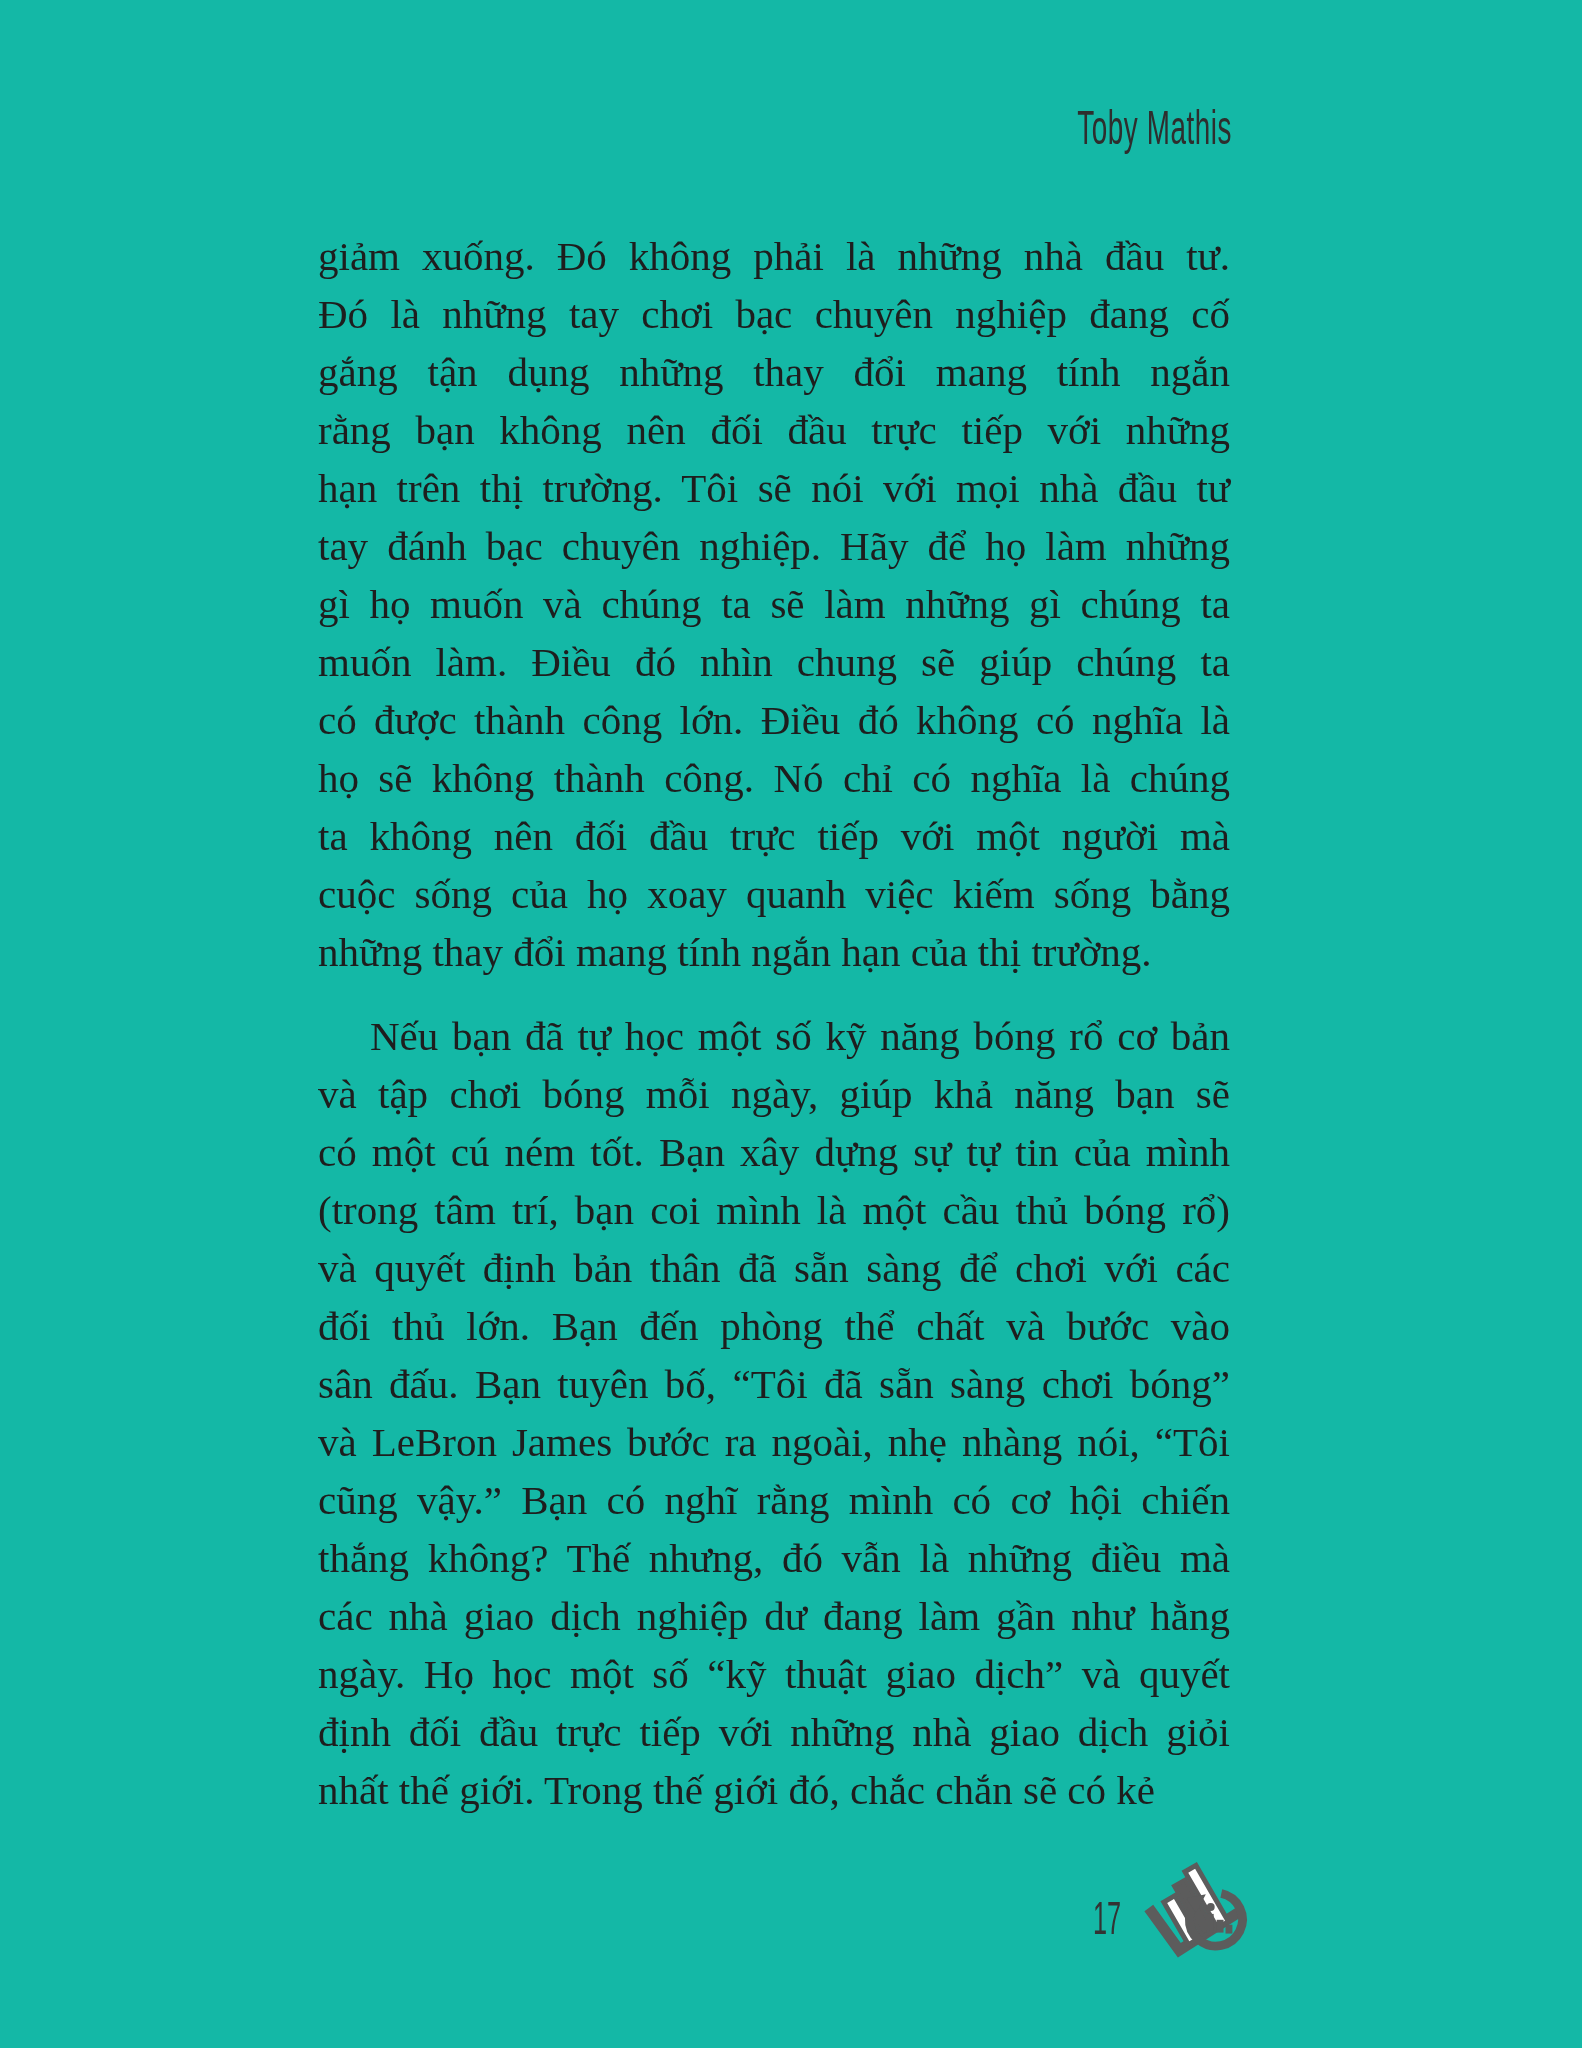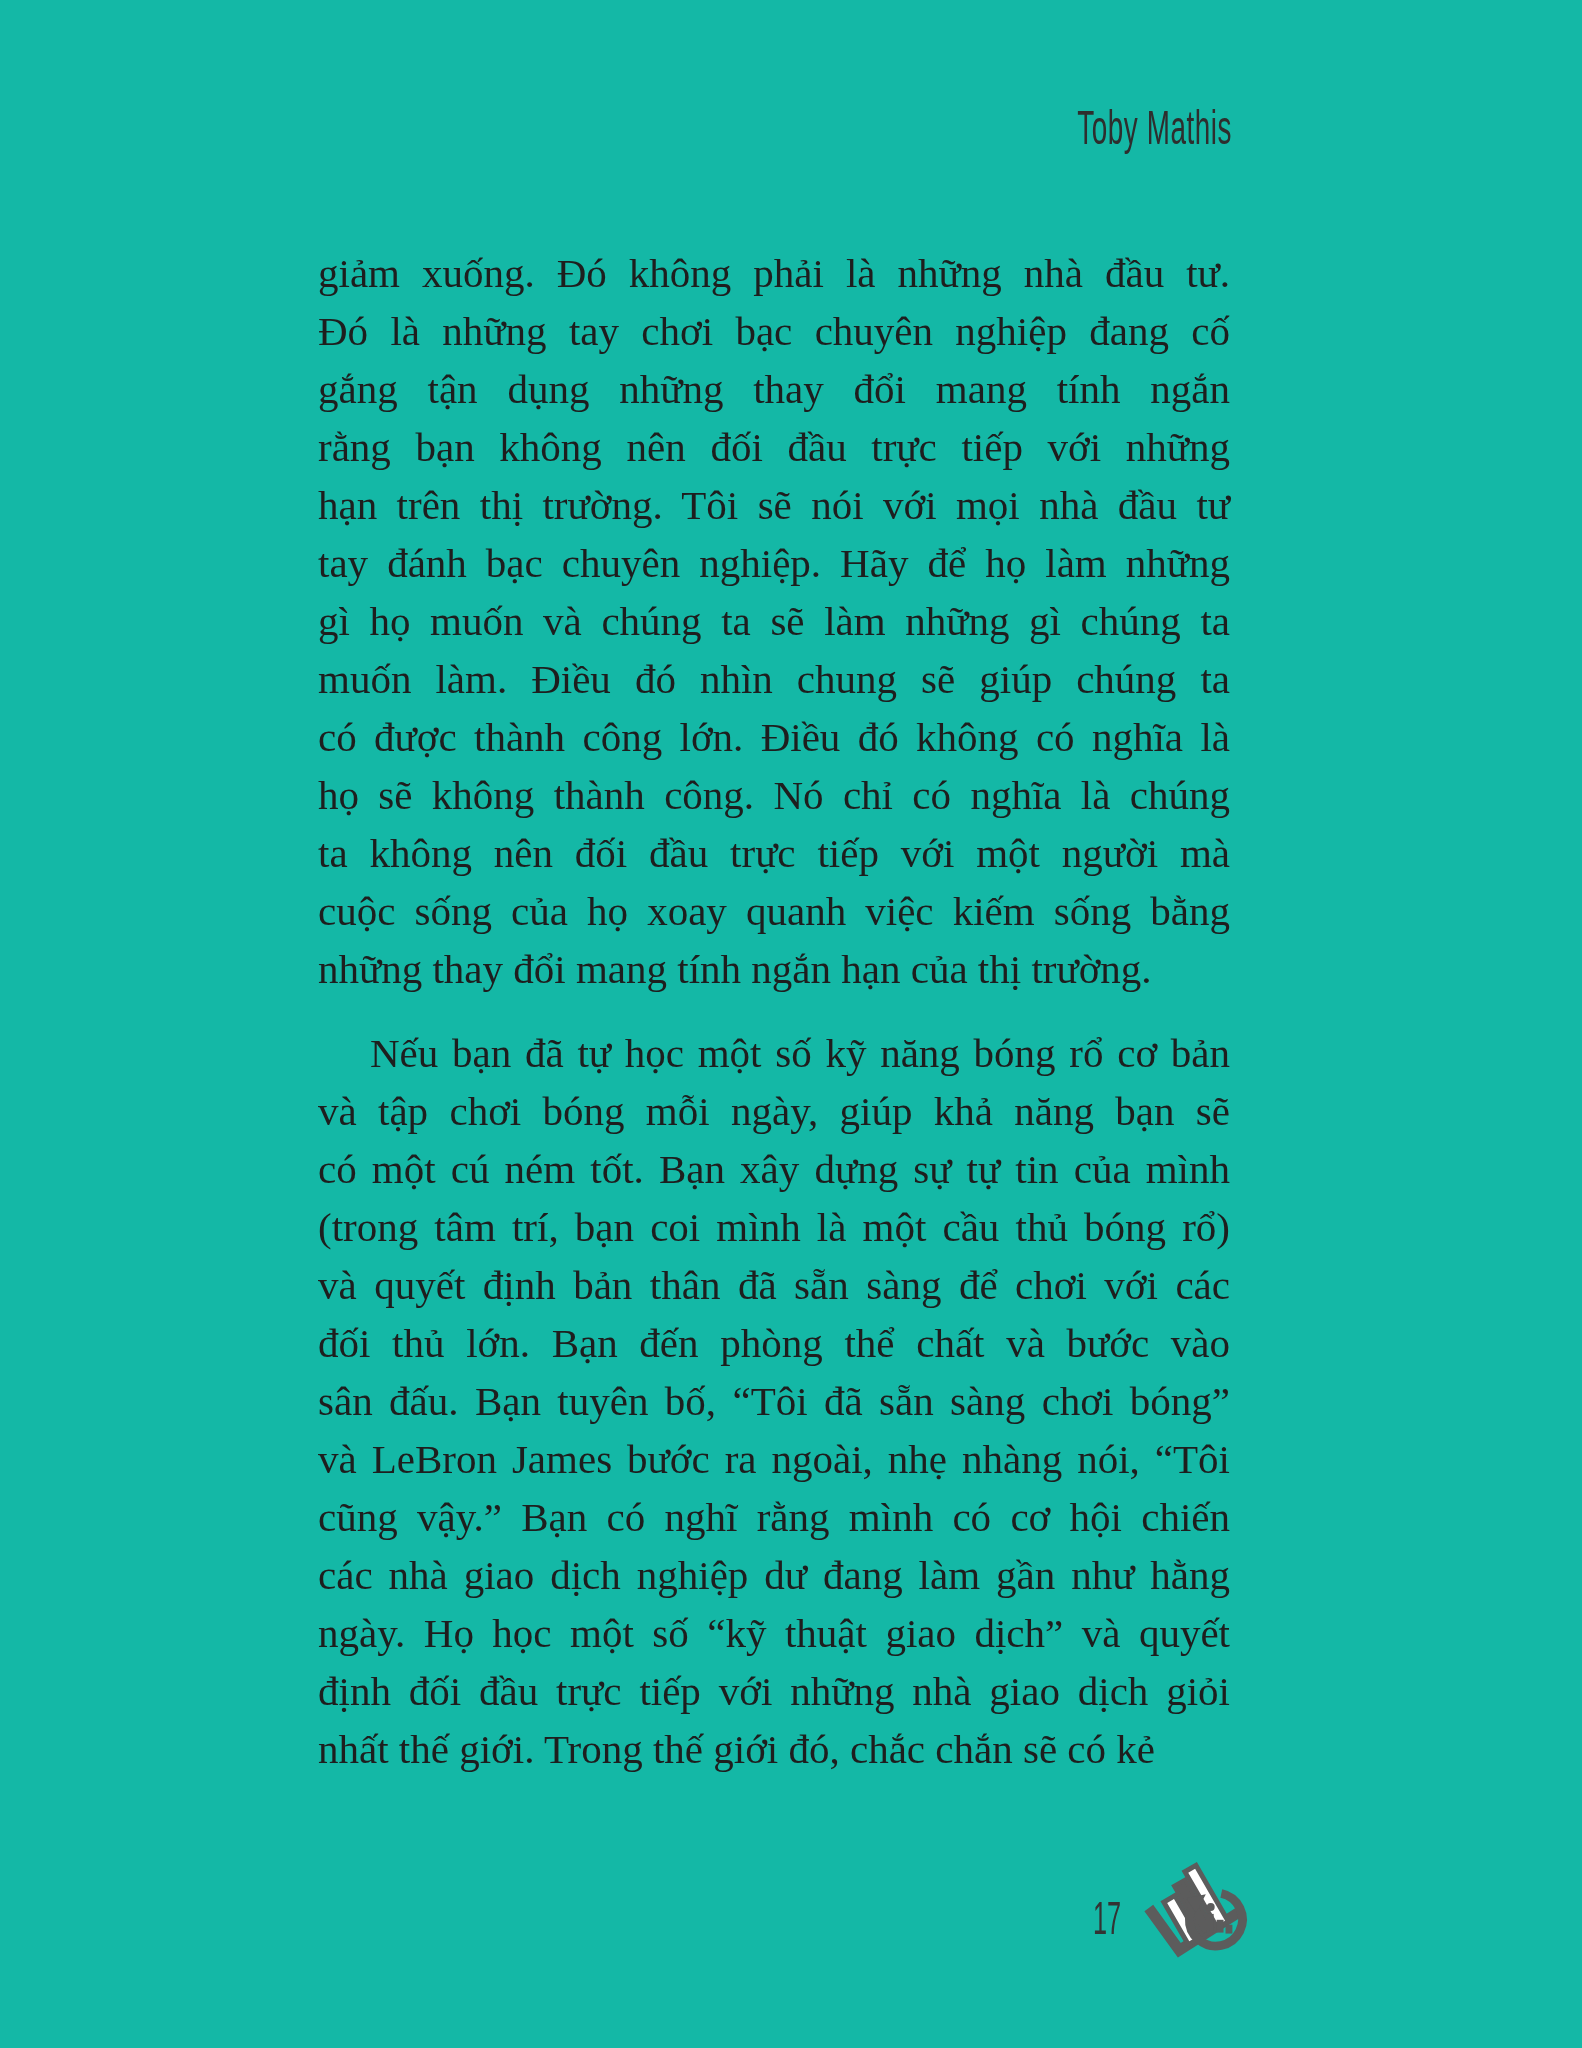--- a/index.html
+++ b/index.html
@@ -23,21 +23,20 @@
     transform-origin: 100% 50%;
     white-space: nowrap;
     letter-spacing: 1px;
   }
   .text-block {
     position: absolute;
     left: 318px;
     top: 227px;
     width: 912px;
     color: #1e1e1e;
-    margin-top: 17px;
   }
   .paragraph { margin: 0; }
   .paragraph + .paragraph { margin-top: 26px; }
   .line {
     font-size: 41px;
     line-height: 58px;
     text-align: justify;
     text-align-last: justify;
     white-space: normal;
   }
@@ -96,20 +95,21 @@
       <div class="paragraph">
         <div class="line indent">Nếu bạn đã tự học một số kỹ năng bóng rổ cơ bản</div>
         <div class="line">và tập chơi bóng mỗi ngày, giúp khả năng bạn sẽ</div>
         <div class="line">có một cú ném tốt. Bạn xây dựng sự tự tin của mình</div>
         <div class="line">(trong tâm trí, bạn coi mình là một cầu thủ bóng rổ)</div>
         <div class="line">và quyết định bản thân đã sẵn sàng để chơi với các</div>
         <div class="line">đối thủ lớn. Bạn đến phòng thể chất và bước vào</div>
         <div class="line">sân đấu. Bạn tuyên bố, “Tôi đã sẵn sàng chơi bóng”</div>
         <div class="line">và LeBron James bước ra ngoài, nhẹ nhàng nói, “Tôi</div>
         <div class="line">cũng vậy.” Bạn có nghĩ rằng mình có cơ hội chiến</div>
+        <div class="line">thắng không? Thế nhưng, đó vẫn là những điều mà</div>
         <div class="line">các nhà giao dịch nghiệp dư đang làm gần như hằng</div>
         <div class="line">ngày. Họ học một số “kỹ thuật giao dịch” và quyết</div>
         <div class="line">định đối đầu trực tiếp với những nhà giao dịch giỏi</div>
         <div class="line para-last">nhất thế giới. Trong thế giới đó, chắc chắn sẽ có kẻ</div>
       </div>
     </div>
 
   <div class="footer-group">
     <div class="page-number">17</div>
 

